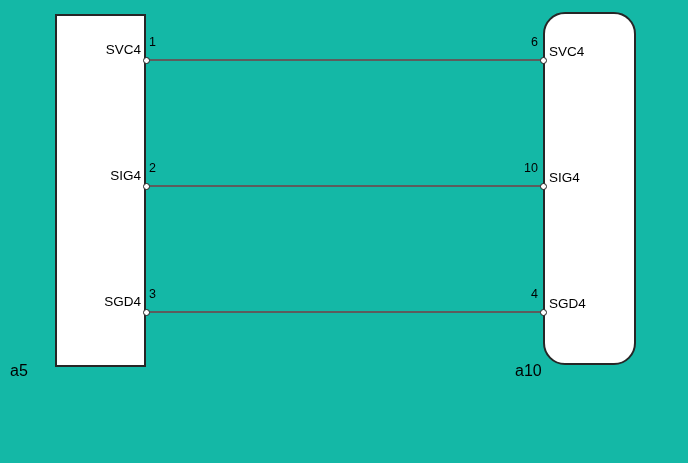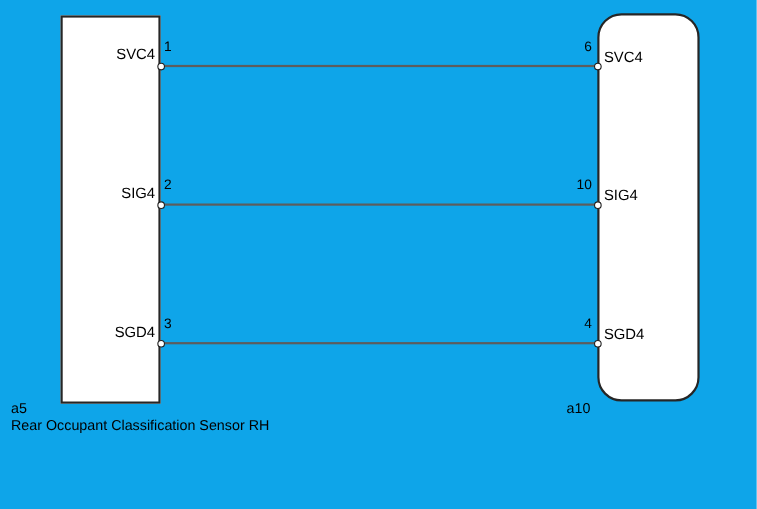--- a/index.html
+++ b/index.html
@@ -4,21 +4,21 @@
 <style>
   html, body {
     margin: 0;
     padding: 0;
     background: #ffffff;
   }
   .canvas {
     position: relative;
     width: 688px;
     height: 463px;
-    background: #0ea5e9;
+    background: #14b8a6;
     font-family: "Liberation Sans", sans-serif;
     color: #000000;
     overflow: hidden;
   }
   .component-box {
     position: absolute;
     box-sizing: border-box;
     border: 2px solid #262626;
     background: #ffffff;
   }
@@ -66,21 +66,21 @@
     position: absolute;
     font-size: 12.5px;
     line-height: 16px;
     white-space: nowrap;
   }
   .pin-number.align-right {
     text-align: right;
   }
   .caption {
     position: absolute;
-    font-size: 13px;
+    font-size: 16px;
     line-height: 16px;
     white-space: nowrap;
   }
 </style>
 </head>
 <body>
 
 <div class="canvas">
 
   <div class="component-box box-left"></div>
@@ -107,16 +107,15 @@
 
   <div class="pin-label" style="left:549px;top:44px;">SVC4</div>
   <div class="pin-label" style="left:549px;top:170px;">SIG4</div>
   <div class="pin-label" style="left:549px;top:296px;">SGD4</div>
 
   <div class="pin-number align-right" style="left:498px;width:40px;top:34px;">6</div>
   <div class="pin-number align-right" style="left:498px;width:40px;top:160px;">10</div>
   <div class="pin-number align-right" style="left:498px;width:40px;top:286px;">4</div>
 
   <div class="caption" style="left:10px;top:363px;">a5</div>
-  <div class="caption" style="left:10px;top:379px;">Rear Occupant Classification Sensor RH</div>
   <div class="caption" style="left:515px;top:363px;">a10</div>
 
 </div>
 
 </body></html>

